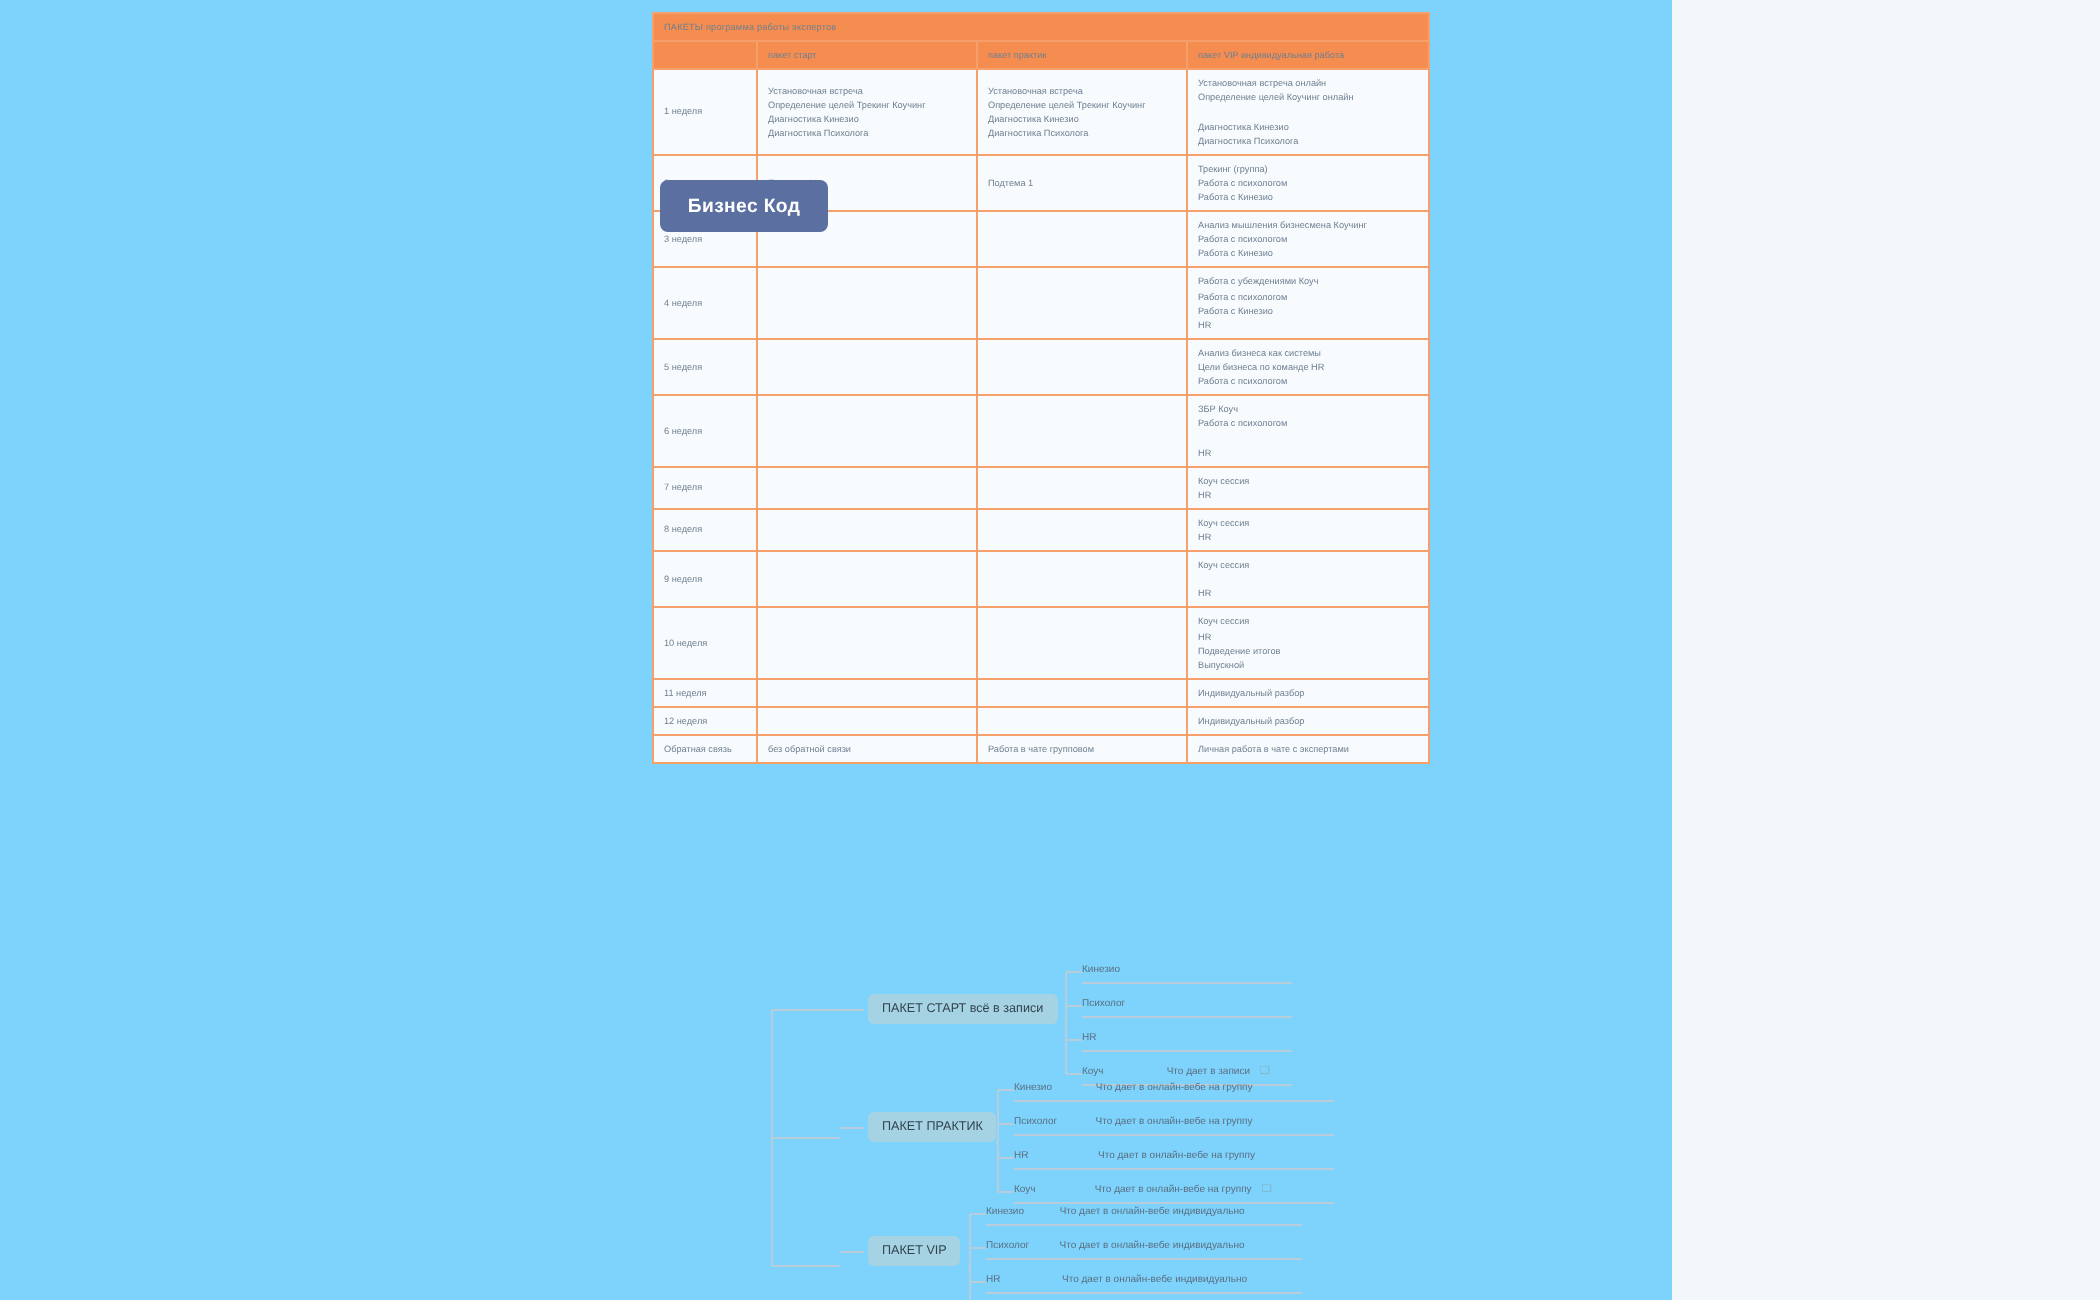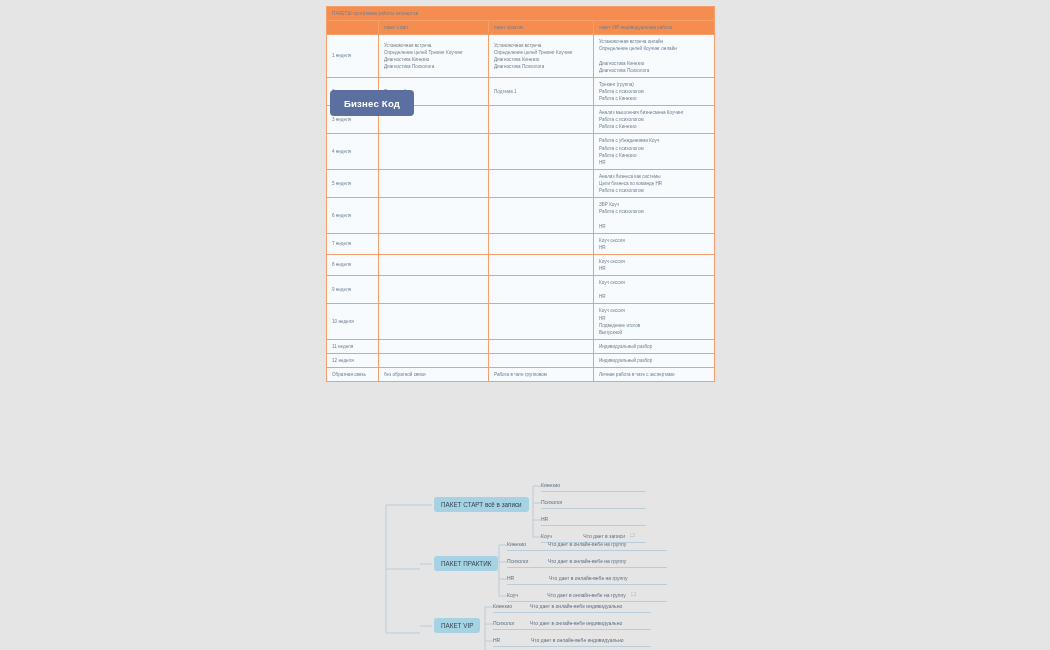--- a/index.html
+++ b/index.html
@@ -5,22 +5,22 @@
   * { box-sizing: border-box; }
   html, body {
     margin: 0; padding: 0;
     width: 1050px; height: 650px;
     background: #f2f7fc;
     font-family: "Liberation Sans", "DejaVu Sans", sans-serif;
     overflow: hidden;
   }
   #canvas {
     position: relative;
-    width: 1050px; height: 650px;
-    background: #e5e5e5;
+    width: 836px; height: 650px;
+    background: #7dd3fc;
   }
 
   
   #pkg-table {
     position: absolute;
     left: 326px; top: 6px;
     width: 388px;
     border-collapse: collapse;
     background: #f7fbfe;
     table-layout: fixed;

